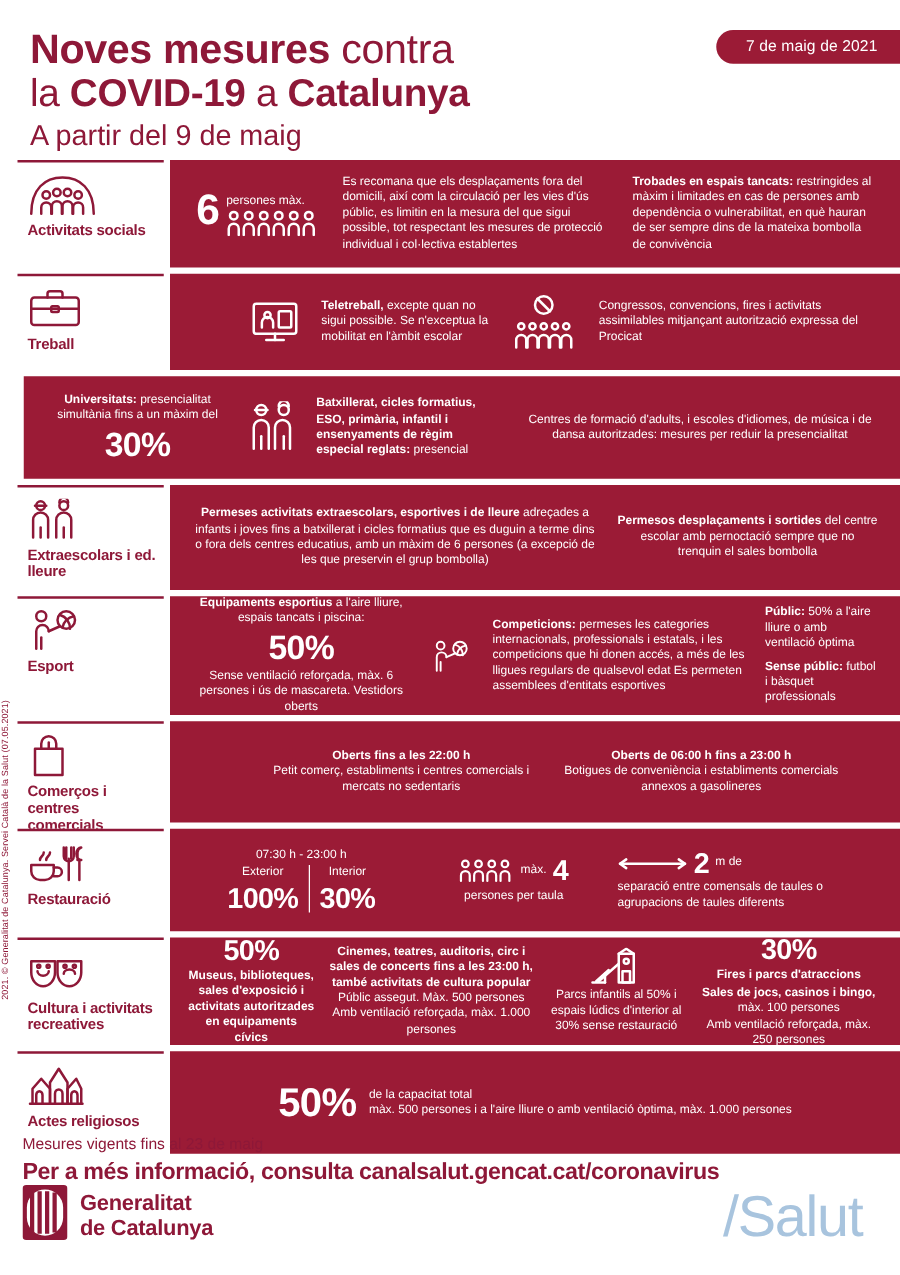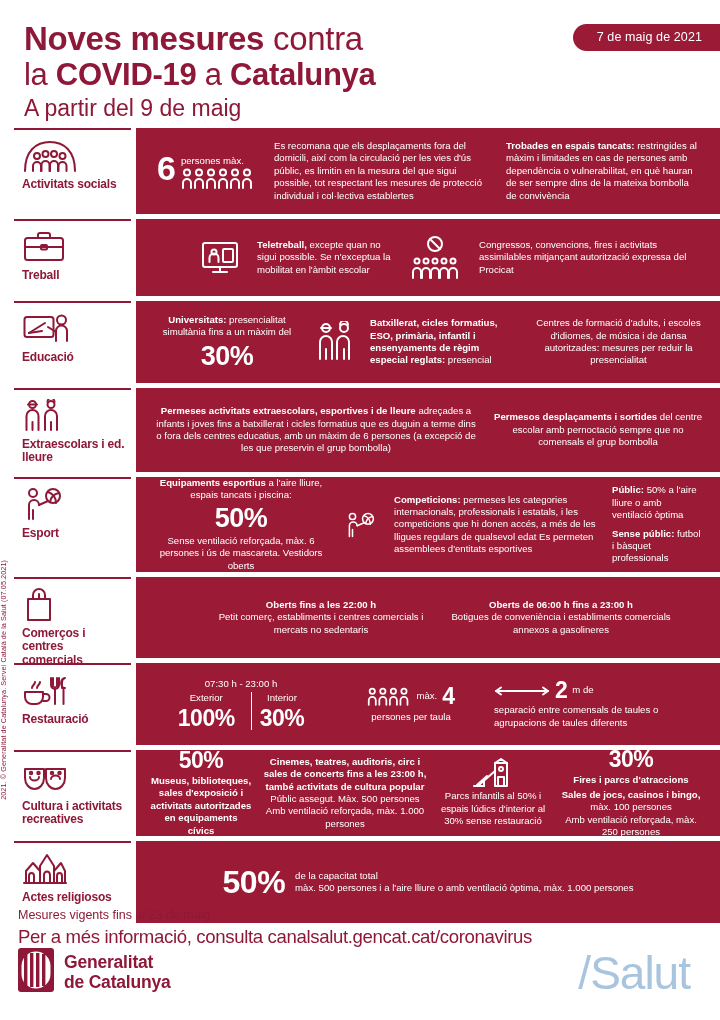--- a/index.html
+++ b/index.html
@@ -71,21 +71,21 @@
   .big2{font-size:23px;font-weight:700;line-height:1;letter-spacing:-.5px;}
   .num6{font-size:34px;font-weight:700;line-height:.9;}
   .sp{height:6px;}
   svg{display:block;}
   .st{fill:none;stroke:#8E1838;stroke-width:4;stroke-linecap:round;stroke-linejoin:round;}
   .sw{fill:none;stroke:#ffffff;stroke-width:4;stroke-linecap:round;stroke-linejoin:round;}
 
   
   .footer{position:absolute;left:18px;top:908px;width:690px;}
   .f1{font-size:12.5px;color:#8E1838;font-weight:400;}
-  .f2{font-size:18.6px;color:#8E1838;font-weight:400;margin-top:4px;letter-spacing:-.35px;}
+  .f2{font-size:18.6px;color:#8E1838;font-weight:700;margin-top:4px;letter-spacing:-.35px;}
   .brandrow{display:flex;align-items:flex-end;position:relative;}
   .shield{width:36px;height:44px;flex:0 0 36px;}
   .brandtext{margin-left:10px;font-size:17.5px;font-weight:700;color:#8E1838;line-height:1.15;letter-spacing:-.2px;}
   .salut{
     position:absolute;right:18px;bottom:-8px;
     font-size:46px;color:#A8C4DE;font-weight:400;letter-spacing:-1px;
   }
 </style>
 </head>
 <body>
@@ -209,35 +209,20 @@
           </g>
             </svg>
         </div>
         <div class="cell l" style="flex:1">
           <div class="t">Congressos, convencions, fires i activitats assimilables mitjançant autorització expressa del Procicat</div>
         </div>
       </div>
     </div>
 
     <div class="row" style="height:82px">
-      <div class="cat">
-        <div class="ico">
-          <svg width="52" height="34" viewBox="0 0 104 68">
-              <g class="st">
-            <rect x="5" y="10" width="58" height="40" rx="5"></rect>
-            <path d="M14 42 L46 22"></path>
-                <path d="M14 42 L40 38"></path>
-            <circle cx="79" cy="16" r="9"></circle>
-            <path d="M68 58 v-20 a11 11 0 0 1 22 0 v20"></path>
-                <path d="M68 40 L52 30"></path>
-          </g>
-            </svg>
-        </div>
-        <div class="cname">Educació</div>
-      </div>
       <div class="panel">
         <div class="cell c" style="flex:0 0 162px">
           <div class="t"><b>Universitats:</b><span> presencialitat simultània fins a un màxim del</span></div>
           <div class="big" style="margin-top:5px">30%</div>
         </div>
         <div class="cell" style="flex:0 0 48px;display:flex;justify-content:center">
           <svg width="38" height="42" viewBox="0 0 76 84">
               <g class="sw">
             <circle cx="20" cy="14" r="8"></circle>
                 <path d="M10 14 h20"></path>
@@ -275,21 +260,21 @@
           </g>
             </svg>
         </div>
         <div class="cname">Extraescolars i ed. lleure</div>
       </div>
       <div class="panel">
         <div class="cell c" style="flex:0 0 340px">
           <div class="t"><b>Permeses activitats extraescolars, esportives i de lleure</b><span> adreçades a infants i joves fins a batxillerat i cicles formatius que es duguin a terme dins o fora dels centres educatius, amb un màxim de 6 persones (a excepció de les que preservin el grup bombolla)</span></div>
         </div>
         <div class="cell c" style="flex:1">
-          <div class="t"><b>Permesos desplaçaments i sortides</b><span> del centre escolar amb pernoctació sempre que no comensals el grup bombolla</span></div>
+          <div class="t"><b>Permesos desplaçaments i sortides</b><span> del centre escolar amb pernoctació sempre que no trenquin el sales bombolla</span></div>
         </div>
       </div>
     </div>
 
     <div class="row" style="height:95px">
       <div class="cat">
         <div class="ico">
           <svg width="44" height="36" viewBox="0 0 88 72">
               <g class="st">
             <circle cx="22" cy="14" r="8"></circle>
@@ -378,21 +363,21 @@
                 <path d="M83 28 v32"></path>
           </g>
             </svg>
         </div>
         <div class="cname">Restauració</div>
       </div>
       <div class="panel">
         <div class="cell c" style="flex:0 0 190px">
           <div class="t">07:30 h - 23:00 h</div>
           <div style="display:flex;justify-content:center;margin-top:2px">
-            <div style="padding-right:16px;border-right:1px solid #ffffff">
+            <div style="padding-right:8px;border-right:1px solid #ffffff">
               <div class="t">Exterior</div>
               <div class="big2" style="margin-top:3px">100%</div>
             </div>
             <div style="padding-left:8px">
               <div class="t">Interior</div>
               <div class="big2" style="margin-top:3px">30%</div>
             </div>
           </div>
         </div>
         <div class="cell c" style="flex:0 0 150px">

